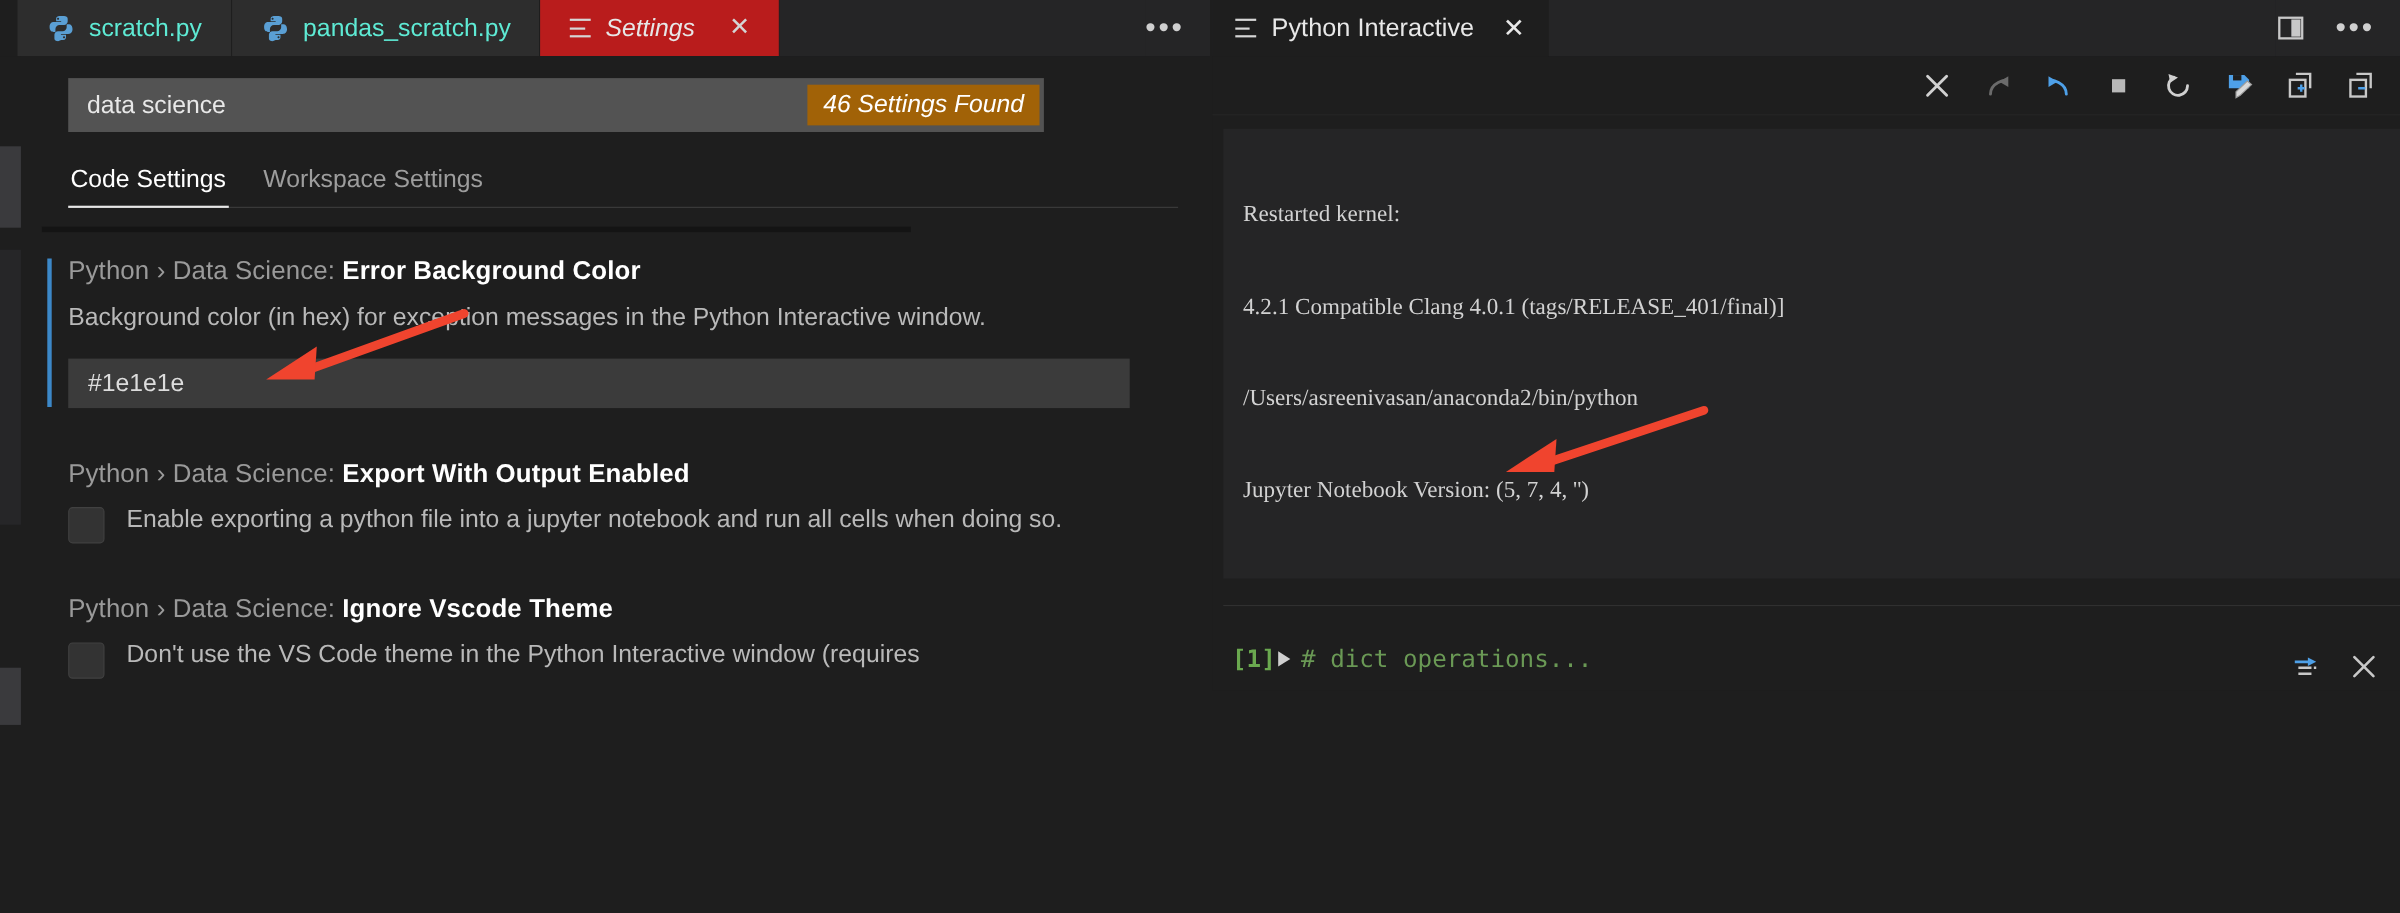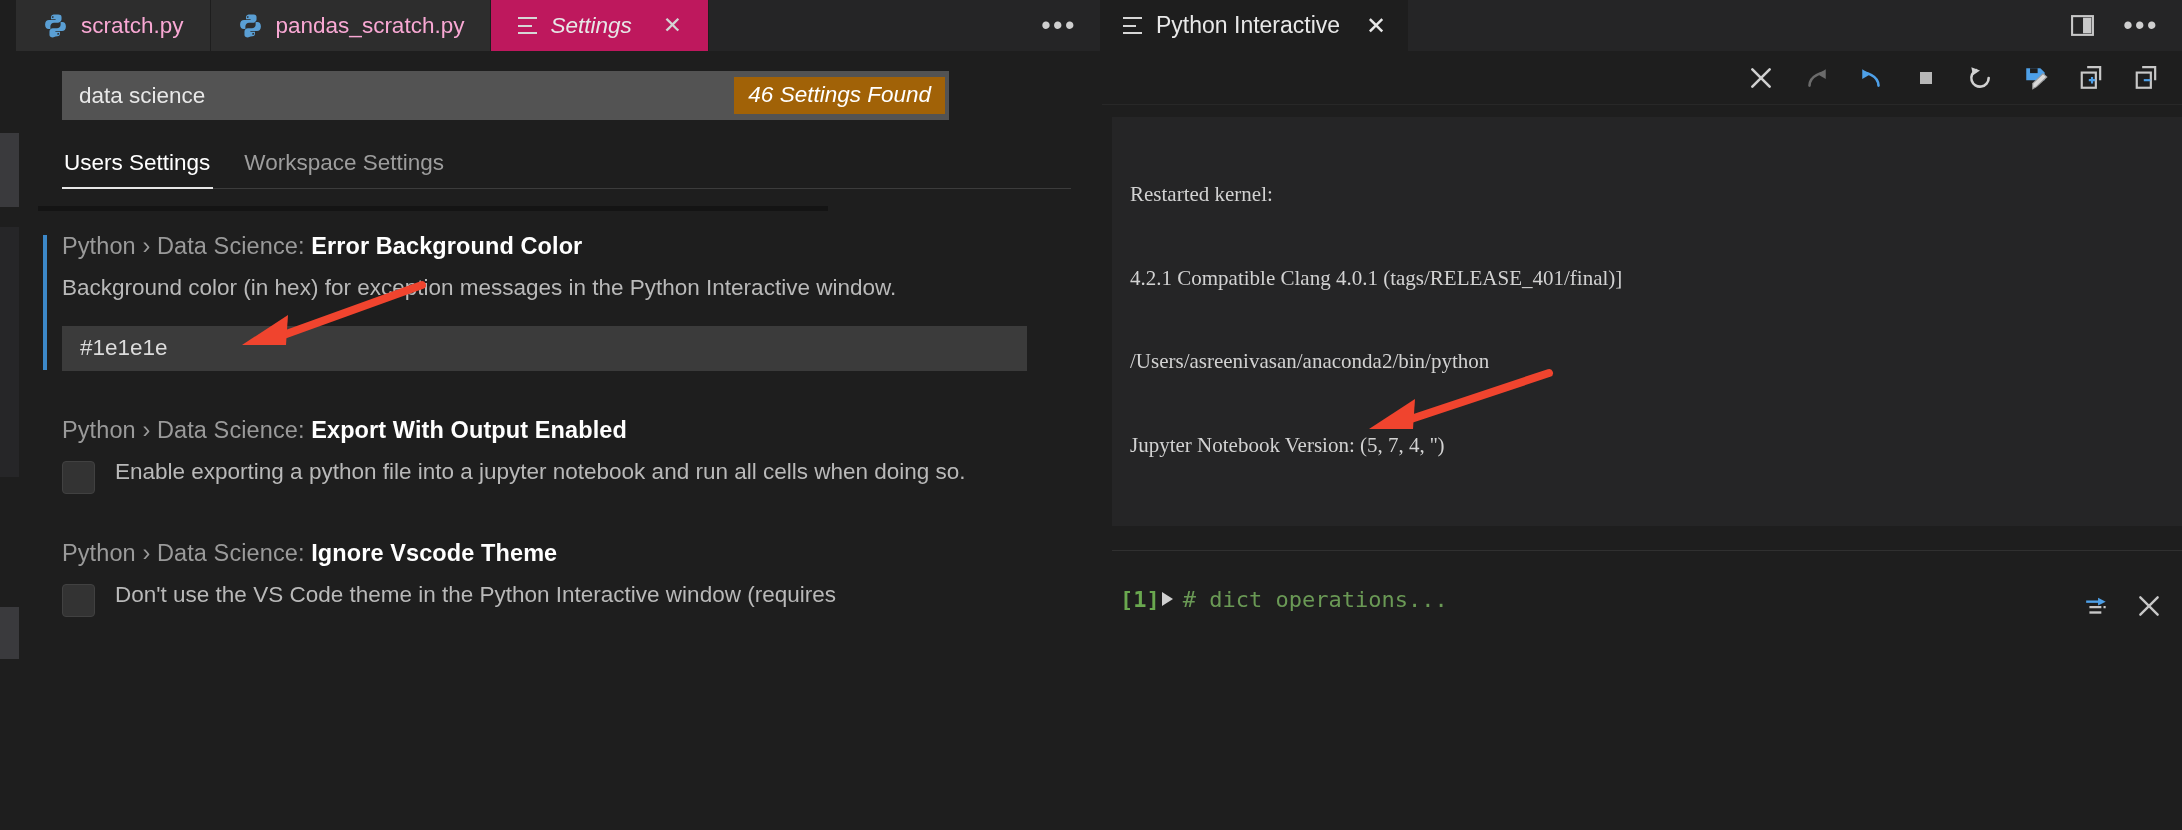--- a/index.html
+++ b/index.html
@@ -26,27 +26,27 @@
     background: #252526;
     display: flex;
     align-items: stretch;
   }
   .tab-gutter { width: 16px; background: #1e1e1e; flex: none; }
   .tab {
     display: flex; align-items: center; gap: 13px;
     padding: 0 26px 0 27px;
     background: #2d2d2d;
     border-right: 1px solid #1e1e1e;
-    color: #f9a8d4;
+    color: #5eead4;
     font-size: 22.5px;
     white-space: nowrap;
     flex: none;
   }
   .tab.active {
-    background: #be185d;
+    background: #b91c1c;
     color: #e7e7e7;
     font-style: italic;
   }
   .tab .pyicon { flex: none; display: block; }
   .tab .settings-glyph {
     flex: none; width: 19px; height: 17px;
     display: flex; flex-direction: column; justify-content: space-between;
   }
   .tab .settings-glyph i { display: block; height: 2px; background: #d6d6d6; }
   .tab .settings-glyph i:nth-child(1) { width: 100%; }
@@ -313,21 +313,21 @@
 
         <div class="search-row">
           <div class="searchbox">
             <input type="text" value="data science" style="">
             <span class="count-badge">46 Settings Found</span>
           </div>
         </div>
 
         <div class="tabs-row">
           <div class="stab active">
-            <span>Users Settings</span>
+            <span>Code Settings</span>
           </div>
           <div class="stab">
             <span>Workspace Settings</span>
           </div>
         </div>
 
         <div class="divider-strip"></div>
 
         <div class="setting-list">
 

